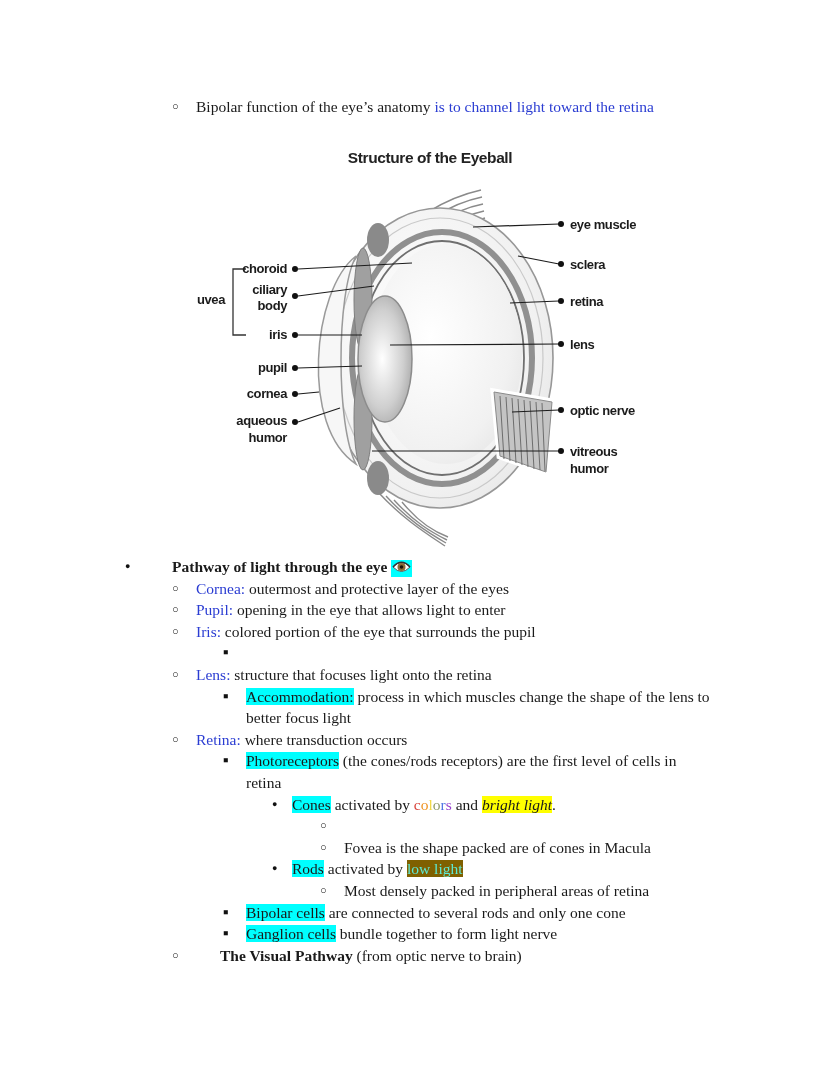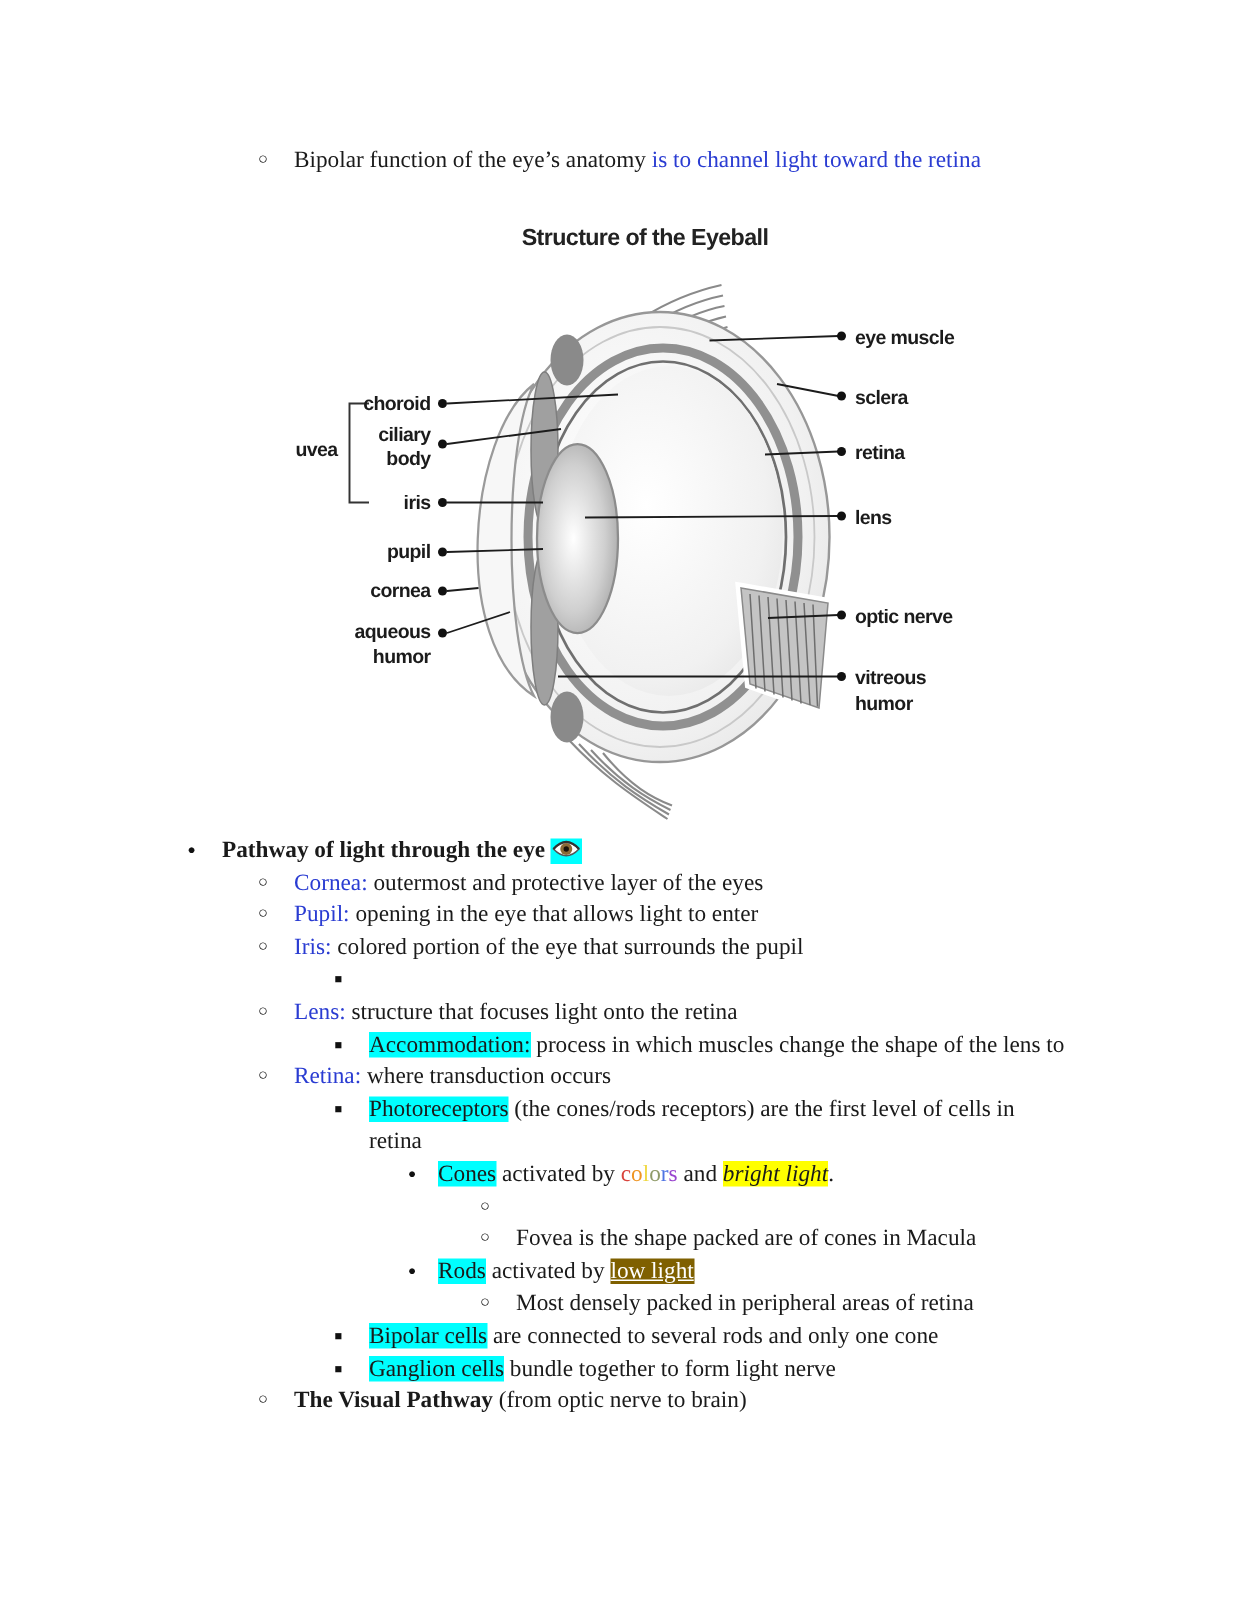--- a/index.html
+++ b/index.html
@@ -12,24 +12,24 @@
   #notes-list{top:556px;}
   .note-row{
     position:relative;height:21.6px;line-height:21.6px;
     font-size:15.5px;white-space:pre;
   }
   .marker{position:absolute;top:0;line-height:21.6px;color:#111;}
   .m-disc{font-size:9px;}
   .m-circle{font-size:11px;}
   .m-square{font-size:8.5px;}
   .t-blue{color:var(--blue,#2a3cd2);}
-  .t-bold{font-weight:700;}
+  .t-bold{font-weight:700;margin-left:24px;}
   .hl-cyan{background:var(--hl-cyan,#00ffff);}
   .hl-yellow{background:var(--hl-yellow,#ffff00);font-style:italic;}
-  .hl-dark{background:var(--hl-dark,#7f6000);color:#ffffff;text-decoration:underline;}
+  .hl-dark{background:var(--hl-dark,#7f6000);color:#5eead4;}
   .eye-emoji{
     display:inline-block;width:21px;height:17px;background:var(--hl-cyan,#00ffff);
     vertical-align:-3px;text-align:center;line-height:17px;
   }
   .eye-emoji svg{vertical-align:1px;}
   
   #diagram{position:absolute;left:150px;top:140px;width:560px;height:430px;}
   .dlabel{
     font-family:"Liberation Sans", sans-serif;font-weight:700;font-size:13px;
     letter-spacing:-0.4px;fill:#1b1b1b;
@@ -166,20 +166,21 @@
           <circle cx="9.5" cy="7" r="4" fill="#8a6a35"></circle>
           <circle cx="9.5" cy="7" r="1.8" fill="#1a120a"></circle>
           <path d="M1,7 Q9.5,-2.5 18,7" fill="none" stroke="#333" stroke-width="1.6"></path>
         </svg></span></div>
     <div class="note-row" style="padding-left: 196px;"><span class="marker m-circle" style="left: 172px;">○</span><span class="t-blue">Cornea:</span><span> outermost and protective layer of the eyes</span></div>
     <div class="note-row" style="padding-left: 196px;"><span class="marker m-circle" style="left: 172px;">○</span><span class="t-blue">Pupil:</span><span> opening in the eye that allows light to enter</span></div>
     <div class="note-row" style="padding-left: 196px;"><span class="marker m-circle" style="left: 172px;">○</span><span class="t-blue">Iris:</span><span> colored portion of the eye that surrounds the pupil</span></div>
     <div class="note-row" style="padding-left: 246px;"><span class="marker m-square" style="left: 223px;">■</span></div>
     <div class="note-row" style="padding-left: 196px;"><span class="marker m-circle" style="left: 172px;">○</span><span class="t-blue">Lens:</span><span> structure that focuses light onto the retina</span></div>
     <div class="note-row" style="padding-left: 246px;"><span class="marker m-square" style="left: 223px;">■</span><span class="hl-cyan">Accommodation:</span><span> process in which muscles change the shape of the lens to</span></div>
+    <div class="note-row" style="padding-left: 246px;"><span>better focus light</span></div>
     <div class="note-row" style="padding-left: 196px;"><span class="marker m-circle" style="left: 172px;">○</span><span class="t-blue">Retina:</span><span> where transduction occurs</span></div>
     <div class="note-row" style="padding-left: 246px;"><span class="marker m-square" style="left: 223px;">■</span><span class="hl-cyan">Photoreceptors</span><span> (the cones/rods receptors) are the first level of cells in</span></div>
     <div class="note-row" style="padding-left: 246px;"><span>retina</span></div>
     <div class="note-row" style="padding-left: 292px;"><span class="marker m-disc" style="left: 272px;">●</span><span class="hl-cyan">Cones</span><span> activated by </span><span style="color: rgb(217, 68, 60);">c</span><span style="color: rgb(239, 149, 35);">o</span><span style="color: rgb(240, 217, 69);">l</span><span style="color: rgb(143, 154, 104);">o</span><span style="color: rgb(79, 116, 227);">r</span><span style="color: rgb(154, 70, 207);">s</span><span> and </span><span class="hl-yellow">bright light</span><span>.</span></div>
     <div class="note-row" style="padding-left: 344px;"><span class="marker m-circle" style="left: 320px;">○</span></div>
     <div class="note-row" style="padding-left: 344px;"><span class="marker m-circle" style="left: 320px;">○</span><span>Fovea is the shape packed are of cones in Macula</span></div>
     <div class="note-row" style="padding-left: 292px;"><span class="marker m-disc" style="left: 272px;">●</span><span class="hl-cyan">Rods</span><span> activated by </span><span class="hl-dark">low light</span></div>
     <div class="note-row" style="padding-left: 344px;"><span class="marker m-circle" style="left: 320px;">○</span><span>Most densely packed in peripheral areas of retina</span></div>
     <div class="note-row" style="padding-left: 246px;"><span class="marker m-square" style="left: 223px;">■</span><span class="hl-cyan">Bipolar cells</span><span> are connected to several rods and only one cone</span></div>
     <div class="note-row" style="padding-left: 246px;"><span class="marker m-square" style="left: 223px;">■</span><span class="hl-cyan">Ganglion cells</span><span> bundle together to form light nerve</span></div>

